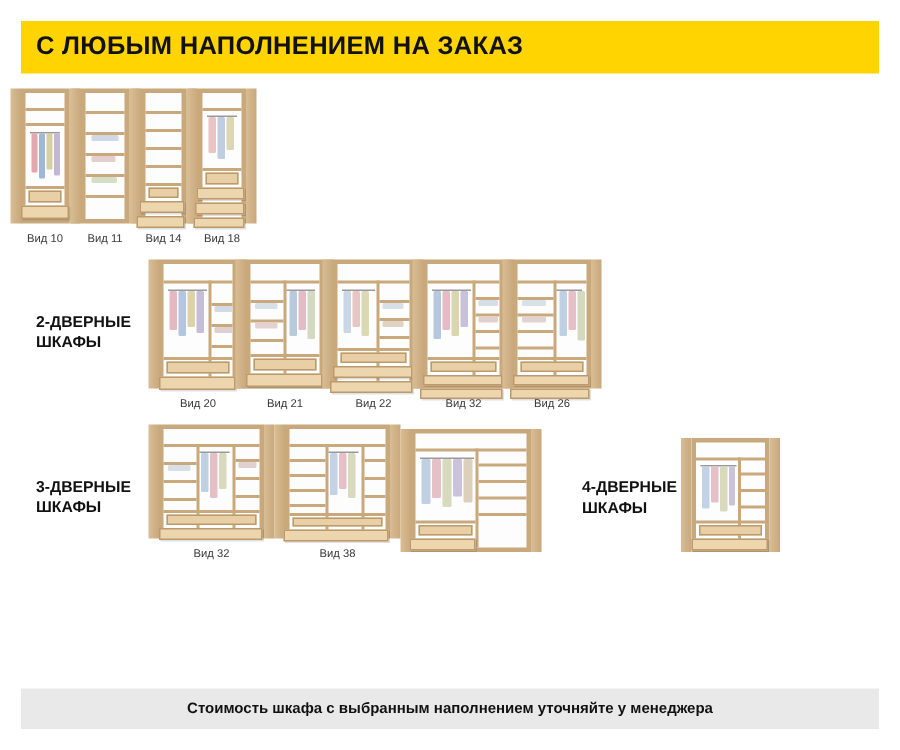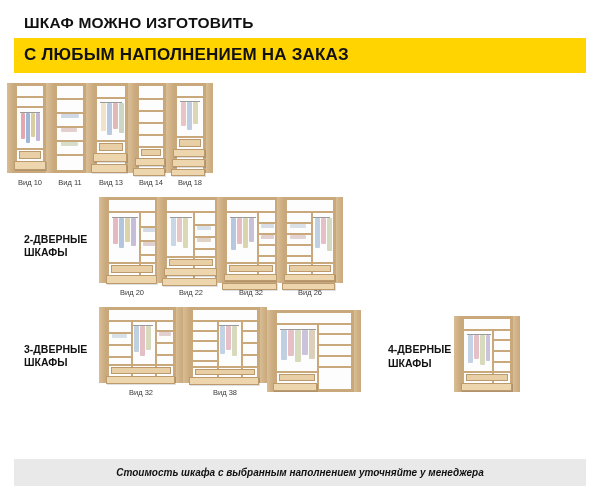--- a/index.html
+++ b/index.html
@@ -146,36 +146,34 @@
 
   
   .footer {
     position: absolute;
     left: 14px;
     right: 14px;
     bottom: 14px;
     background: #e9e9e9;
     padding: 8px 10px;
     box-sizing: border-box;
-    font-style: italic;
   }
   .footer-text {
     font-size: 10px;
     font-weight: bold;
     color: #111111;
     text-align: center;
   }
 </style>
 </head>
 <body>
 
 <div class="page">
 
   <div class="header">
-    <div class="header-line1">ШКАФ МОЖНО ИЗГОТОВИТЬ</div>
     <div class="header-banner">
       <div class="header-line2">С ЛЮБЫМ НАПОЛНЕНИЕМ НА ЗАКАЗ</div>
     </div>
   </div>
 
   <div class="section">
     <div class="items">
 
       <div class="item">
         <div class="unit" style="width:32px;height:90px;">
@@ -208,39 +206,20 @@
             <div class="shelf" style="top:54px;"></div>
             <div class="shelf" style="top:68px;"></div>
             <div class="cloth" style="left:4px;top:28px;width:18px;height:4px;background:#cfd8e4;"></div>
             <div class="cloth" style="left:4px;top:42px;width:16px;height:4px;background:#e4cfcf;"></div>
             <div class="cloth" style="left:4px;top:56px;width:17px;height:4px;background:#d6dec9;"></div>
           </div>
         </div>
         <div class="caption">Вид 11</div>
       </div>
 
-      <div class="item">
-        <div class="unit" style="width:34px;height:90px;">
-          <div class="side-panel left"></div>
-          <div class="side-panel right"></div>
-          <div class="carcass">
-            <div class="shelf" style="top:11px;"></div>
-            <div class="rod" style="left:3px;right:3px;top:16px;"></div>
-            <div class="cloth" style="left:4px;top:17px;width:5px;height:28px;background:#efe3c8;"></div>
-            <div class="cloth" style="left:10px;top:17px;width:5px;height:32px;background:#b9c9df;"></div>
-            <div class="cloth" style="left:16px;top:17px;width:5px;height:26px;background:#e0b9b9;"></div>
-            <div class="cloth" style="left:22px;top:17px;width:5px;height:30px;background:#cdd6c0;"></div>
-            <div class="shelf" style="top:54px;"></div>
-            <div class="drawer" style="left:2px;right:2px;top:57px;height:8px;"></div>
-            <div class="drawer out" style="left:-4px;right:-2px;top:67px;height:9px;"></div>
-            <div class="drawer out" style="left:-6px;right:-2px;top:78px;height:9px;"></div>
-          </div>
-        </div>
-        <div class="caption">Вид 13</div>
-      </div>
 
       <div class="item">
         <div class="unit" style="width:30px;height:90px;">
           <div class="side-panel left"></div>
           <div class="side-panel right"></div>
           <div class="carcass">
             <div class="shelf" style="top:12px;"></div>
             <div class="shelf" style="top:24px;"></div>
             <div class="shelf" style="top:36px;"></div>
             <div class="shelf" style="top:48px;"></div>
@@ -301,20 +280,43 @@
             <div class="cloth" style="left:34px;top:28px;width:12px;height:4px;background:#d3dae4;"></div>
             <div class="cloth" style="left:34px;top:42px;width:12px;height:4px;background:#e0cfcf;"></div>
             <div class="shelf" style="top:62px;"></div>
             <div class="drawer" style="left:2px;right:2px;top:65px;height:8px;"></div>
             <div class="drawer out" style="left:-3px;right:-2px;top:75px;height:9px;"></div>
           </div>
         </div>
         <div class="caption">Вид 20</div>
       </div>
 
+      <div class="item">
+        <div class="unit" style="width:52px;height:86px;">
+          <div class="side-panel left"></div>
+          <div class="side-panel right"></div>
+          <div class="carcass">
+            <div class="shelf" style="top:11px;"></div>
+            <div class="vdiv" style="left:22px;top:11px;"></div>
+            <div class="shelf" style="left:0;width:22px;top:24px;"></div>
+            <div class="shelf" style="left:0;width:22px;top:37px;"></div>
+            <div class="shelf" style="left:0;width:22px;top:50px;"></div>
+            <div class="cloth" style="left:3px;top:26px;width:15px;height:4px;background:#d7dfe8;"></div>
+            <div class="cloth" style="left:3px;top:39px;width:15px;height:4px;background:#e3d2d2;"></div>
+            <div class="rod" style="left:24px;right:3px;top:17px;"></div>
+            <div class="cloth" style="left:26px;top:18px;width:5px;height:30px;background:#b9cadf;"></div>
+            <div class="cloth" style="left:32px;top:18px;width:5px;height:26px;background:#e3bdc6;"></div>
+            <div class="cloth" style="left:38px;top:18px;width:5px;height:32px;background:#d4d9c2;"></div>
+            <div class="shelf" style="top:60px;"></div>
+            <div class="drawer" style="left:2px;right:2px;top:63px;height:8px;"></div>
+            <div class="drawer out" style="left:-3px;right:-2px;top:73px;height:9px;"></div>
+          </div>
+        </div>
+        <div class="caption">Вид 21</div>
+      </div>
 
       <div class="item">
         <div class="unit" style="width:54px;height:86px;">
           <div class="side-panel left"></div>
           <div class="side-panel right"></div>
           <div class="carcass">
             <div class="shelf" style="top:11px;"></div>
             <div class="vdiv" style="left:26px;top:11px;"></div>
             <div class="rod" style="left:3px;width:22px;top:17px;"></div>
             <div class="cloth" style="left:4px;top:18px;width:5px;height:28px;background:#c8d6e6;"></div>

